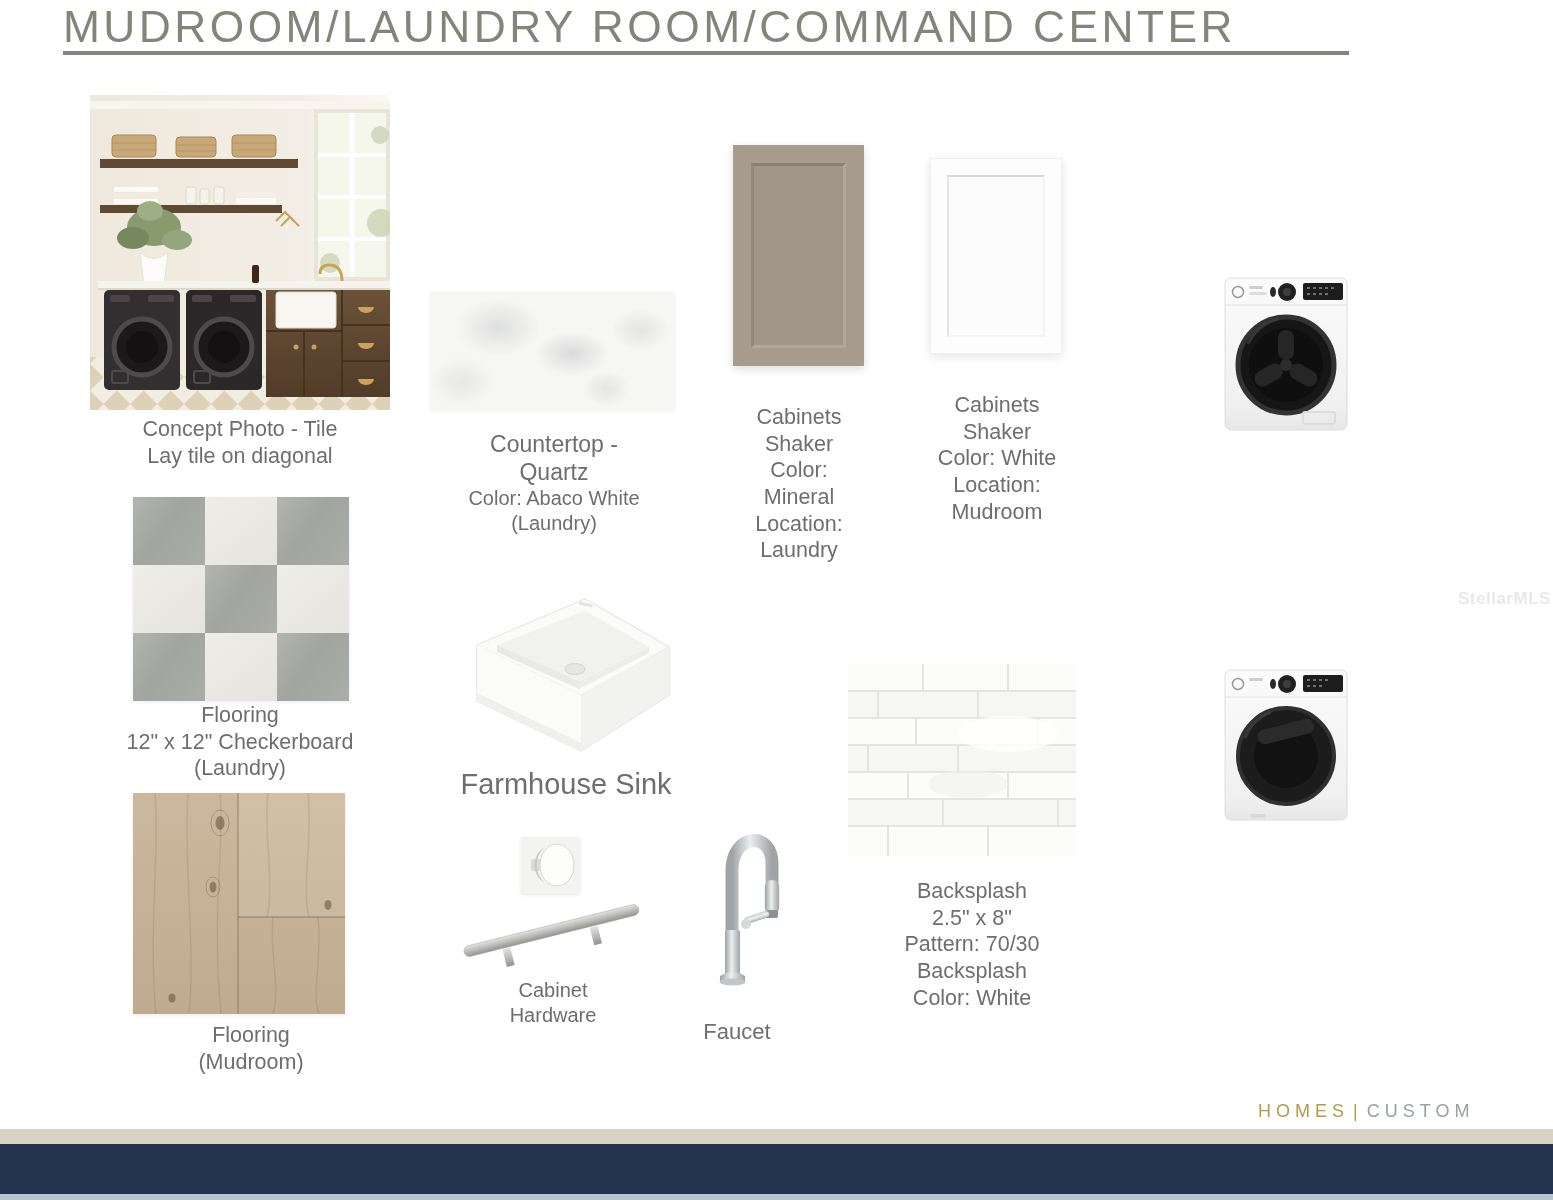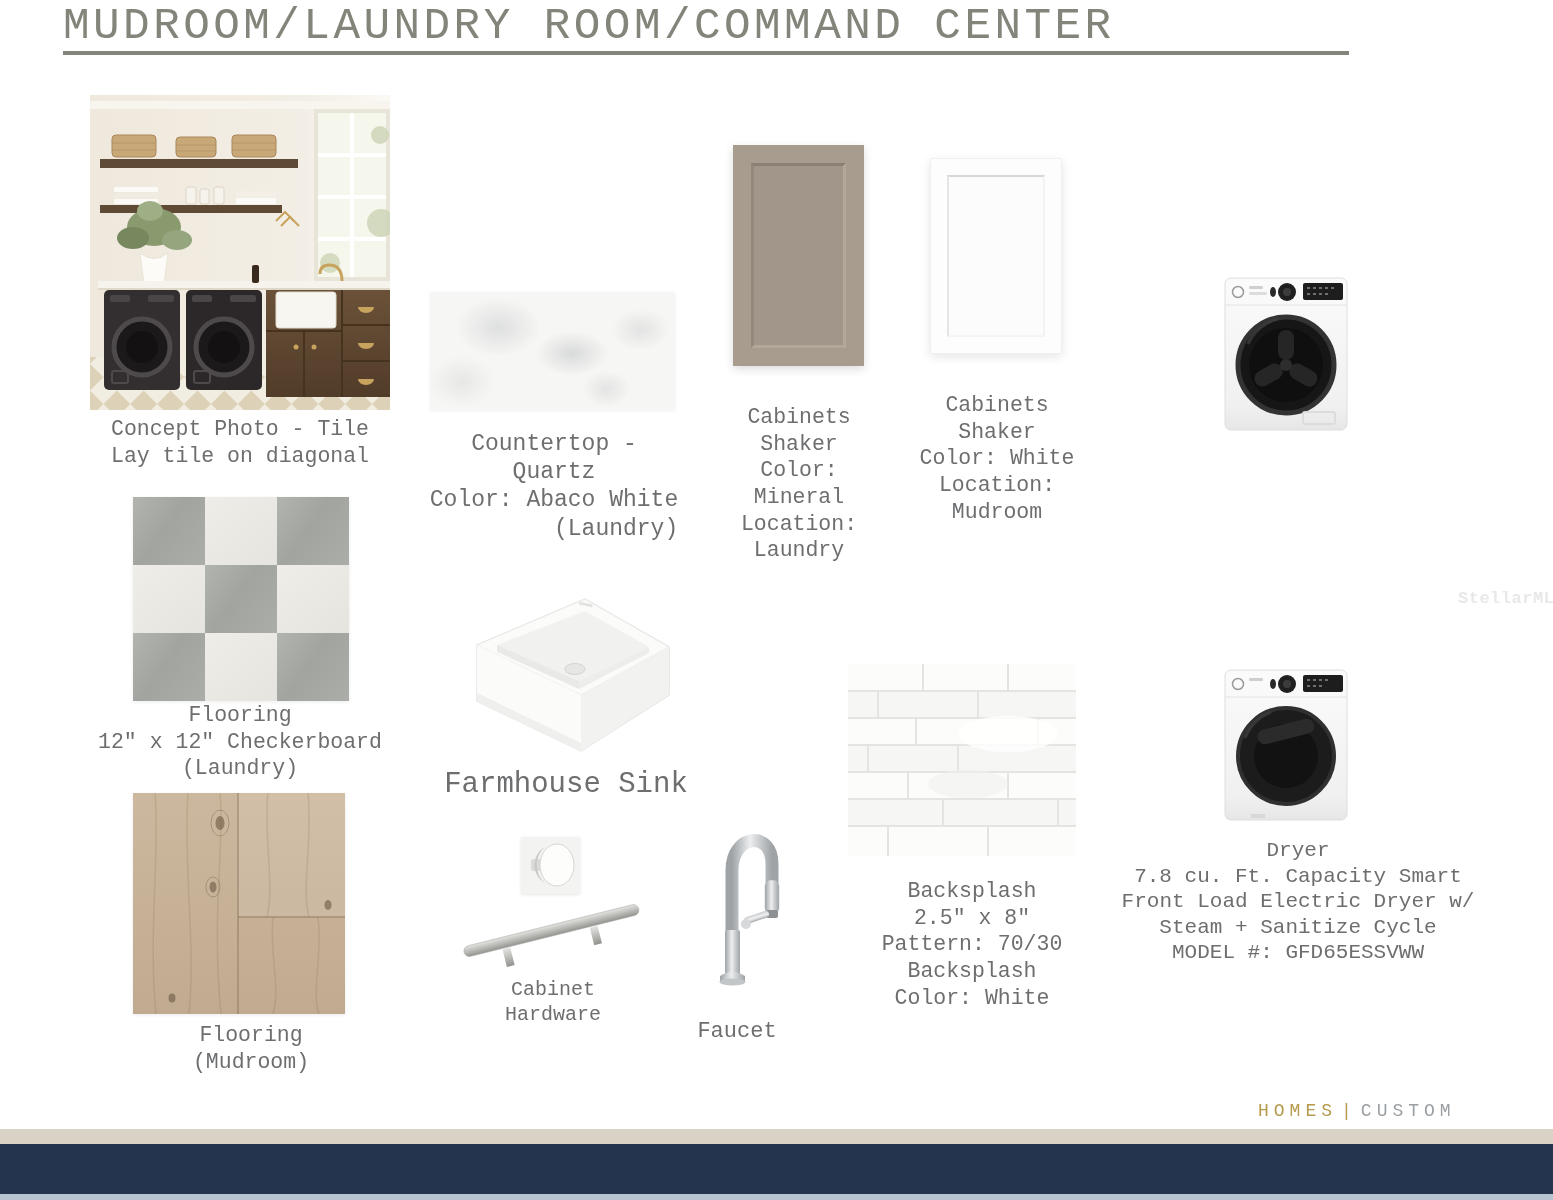--- a/index.html
+++ b/index.html
@@ -2,31 +2,31 @@
 <html style="--title: #83857a; --caption: #6d6e70; --brand-brown: #8a4f2e; --brand-gold: #b59a4b; --brand-gray: #9ba0a4; --bar-beige: #d8d3c4; --bar-navy: #24344f; --bar-pale-blue: #b7c3cf; --cabinet-mineral: #a89c8f; --cabinet-white: #fdfdfd; --watermark: #e8e8e8;"><head>
 <meta charset="utf-8">
 <style>
   :root{
     --title:#83857a; --caption:#6d6e70; --brand-brown:#8a4f2e; --brand-gold:#b59a4b;
     --brand-gray:#9ba0a4; --bar-beige:#d8d3c4; --bar-navy:#24344f; --bar-pale-blue:#b7c3cf;
     --cabinet-mineral:#a89c8f; --cabinet-white:#fdfdfd; --watermark:#e8e8e8;
   }
   html,body{margin:0;padding:0;background:#fff;}
   #board{position:relative;width:1553px;height:1200px;background:#ffffff;overflow:hidden;
-         font-family:Liberation Mono, monospace;}
+         font-family:Liberation Sans, sans-serif;}
   .abs{position:absolute;}
   
   .page-title{left:63px;top:1px;font-size:45px;font-weight:300;color:var(--title);
               letter-spacing:3.5px;white-space:nowrap;transform:scaleX(0.985);transform-origin:left;}
   .title-underline{left:63px;top:51px;width:1286px;height:4px;background:var(--title);}
   
   .caption{position:absolute;transform:translateX(-50%);text-align:center;color:var(--caption);
            font-size:21.5px;line-height:1.24;white-space:nowrap;}
   .caption .big{font-size:23px;line-height:1.22;}
-  .caption .small{font-size:23px;line-height:1.25;text-align:right;}
+  .caption .small{font-size:20px;line-height:1.25;}
   .caption.xl{font-size:29px;}
   .caption.appliance{font-size:21px;line-height:1.22;}
   
   .photo-frame{left:90px;top:95px;width:300px;height:315px;}
   .quartz{left:430px;top:292px;width:245px;height:118px;
     background:
       radial-gradient(60px 42px at 28% 30%, rgba(158,163,168,.28), transparent 70%),
       radial-gradient(52px 32px at 58% 52%, rgba(148,153,158,.30), transparent 70%),
       radial-gradient(42px 30px at 86% 32%, rgba(158,160,165,.22), transparent 70%),
       radial-gradient(46px 36px at 13% 76%, rgba(163,163,166,.18), transparent 72%),
@@ -362,27 +362,20 @@
           <rect x="96" y="19" width="3" height="2"></rect>
         </g>
       <line x1="2" y1="31" x2="124" y2="31" stroke="#e3e3e3"></line>
       <circle cx="63" cy="90" r="48" fill="#1c1c1c" stroke="#303030" stroke-width="4"></circle>
       <circle cx="63" cy="90" r="32" fill="#121212"></circle>
       <rect x="34" y="58" width="58" height="15" rx="7.5" fill="#2b2b2b" transform="rotate(-14 63 66)"></rect>
       <path d="M22,72 a46,46 0 0 1 26,-26" fill="none" stroke="#3d3d3d" stroke-width="3" opacity="0.8"></path>
       <rect x="28" y="148" width="14" height="4" fill="#d8d8d8"></rect>
     </svg>
   </div>
-  <div class="caption appliance" style="left:1298px;top:838px;">
-    <div>Dryer</div>
-    <div>7.8 cu. Ft. Capacity Smart</div>
-    <div>Front Load Electric Dryer w/</div>
-    <div>Steam + Sanitize Cycle</div>
-    <div>MODEL #: GFD65ESSVWW</div>
-  </div>
 
   <div class="abs wood">
     <svg width="212" height="221" viewBox="0 0 212 221">
       <rect x="105" y="0" width="107" height="124" fill="rgba(255,255,255,0.10)"></rect>
       <g stroke="rgba(135,110,80,0.20)" stroke-width="1.5" fill="none">
         <path d="M22,0 C27,60 15,140 23,221"></path>
         <path d="M55,0 C50,70 63,150 56,221"></path>
         <path d="M87,0 C92,50 78,120 88,221"></path>
         <path d="M135,0 C130,40 142,90 134,124"></path>
         <path d="M175,0 C180,45 168,95 176,124"></path>

